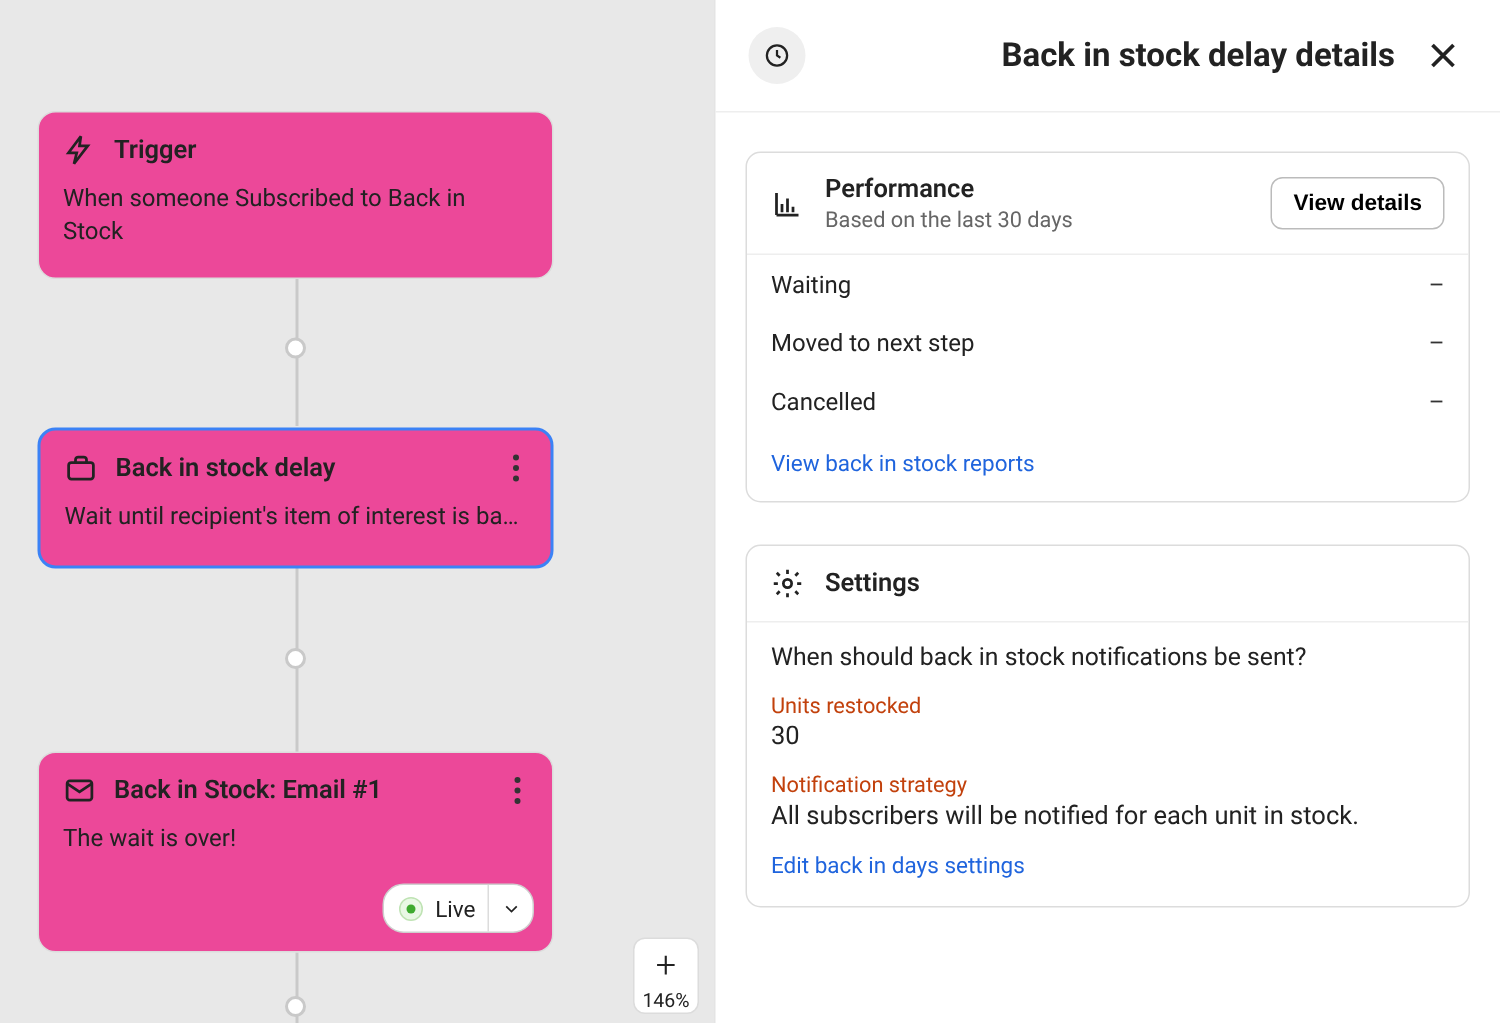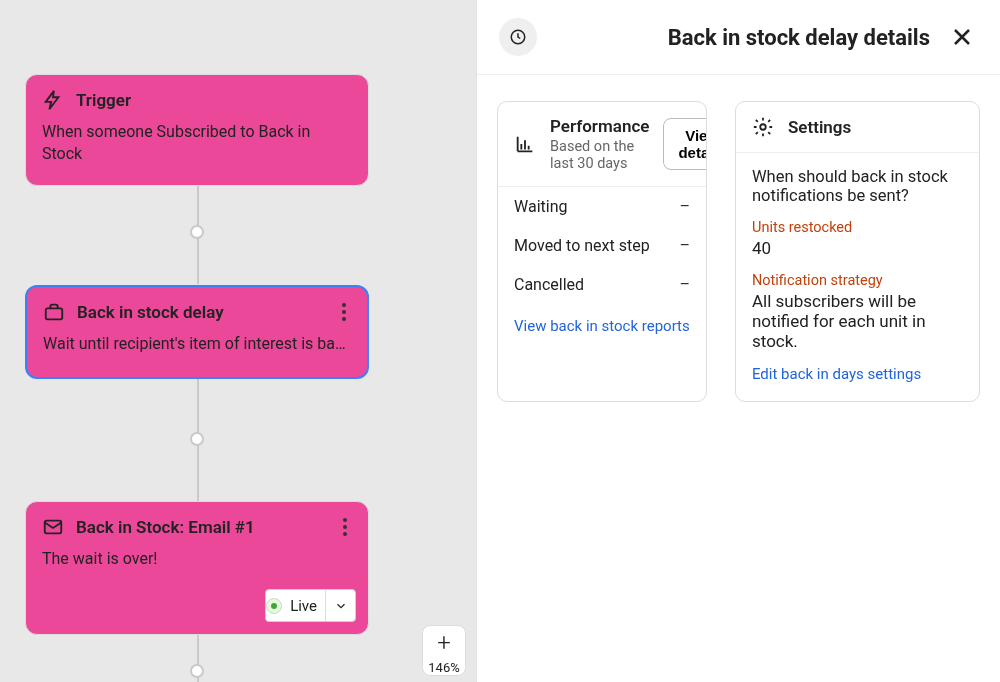--- a/index.html
+++ b/index.html
@@ -62,22 +62,23 @@
     background: #fff;
     border: 2px solid #c9c9c9;
     border-radius: 50%;
   }
 
   .live-chip {
     position: absolute;
     right: 12px; bottom: 12px;
     display: flex; align-items: center;
     border: 1px solid #cfcfcf;
-    border-radius: 4px;
+    border-radius: 14px;
     height: 33px;
+    padding-left: 10px;
     background: #fff;
     cursor: pointer;
   }
   .live-chip .dot {
     width: 16px; height: 16px; border-radius: 50%;
     background: #e9f8e5;
     border: 1px solid #bfe3b4;
     display: inline-flex; align-items: center; justify-content: center;
     margin-right: 8px;
   }
@@ -133,21 +134,21 @@
   }
   .panel-title { font-size: 22px; font-weight: 700; flex: 1; text-align: right; }
   .close-btn {
     width: 32px; height: 32px;
     border: none; background: transparent; cursor: pointer;
     display:flex; align-items:center; justify-content:center;
   }
 
   .panel-body {
     padding: 26px 20px 20px 20px;
-    display: flex; flex-direction: row; gap: 28px;
+    display: flex; flex-direction: column; gap: 28px;
   }
 
   .card {
     border: 1px solid #dcdcdc;
     border-radius: 10px;
     overflow: hidden;
   }
   .card-head {
     display: flex; align-items: center;
     padding: 14px 16px;
@@ -325,21 +326,21 @@
           <path d="M12 2v3M12 19v3M4.2 4.2l2.1 2.1M17.7 17.7l2.1 2.1M2 12h3M19 12h3M4.2 19.8l2.1-2.1M17.7 6.3l2.1-2.1"></path>
         </svg>
         <div class="titles">
           <div class="t">Settings</div>
         </div>
       </div>
       <div class="settings-body">
         <div class="q">When should back in stock notifications be sent?</div>
         <div>
           <div class="kv-lbl">Units restocked</div>
-          <div class="kv-val">40</div>
+          <div class="kv-val">30</div>
         </div>
         <div>
           <div class="kv-lbl">Notification strategy</div>
           <div class="kv-val">All subscribers will be notified for each unit in stock.</div>
         </div>
         <a class="link">Edit back in days settings</a>
       </div>
     </div>
 
   </div>

